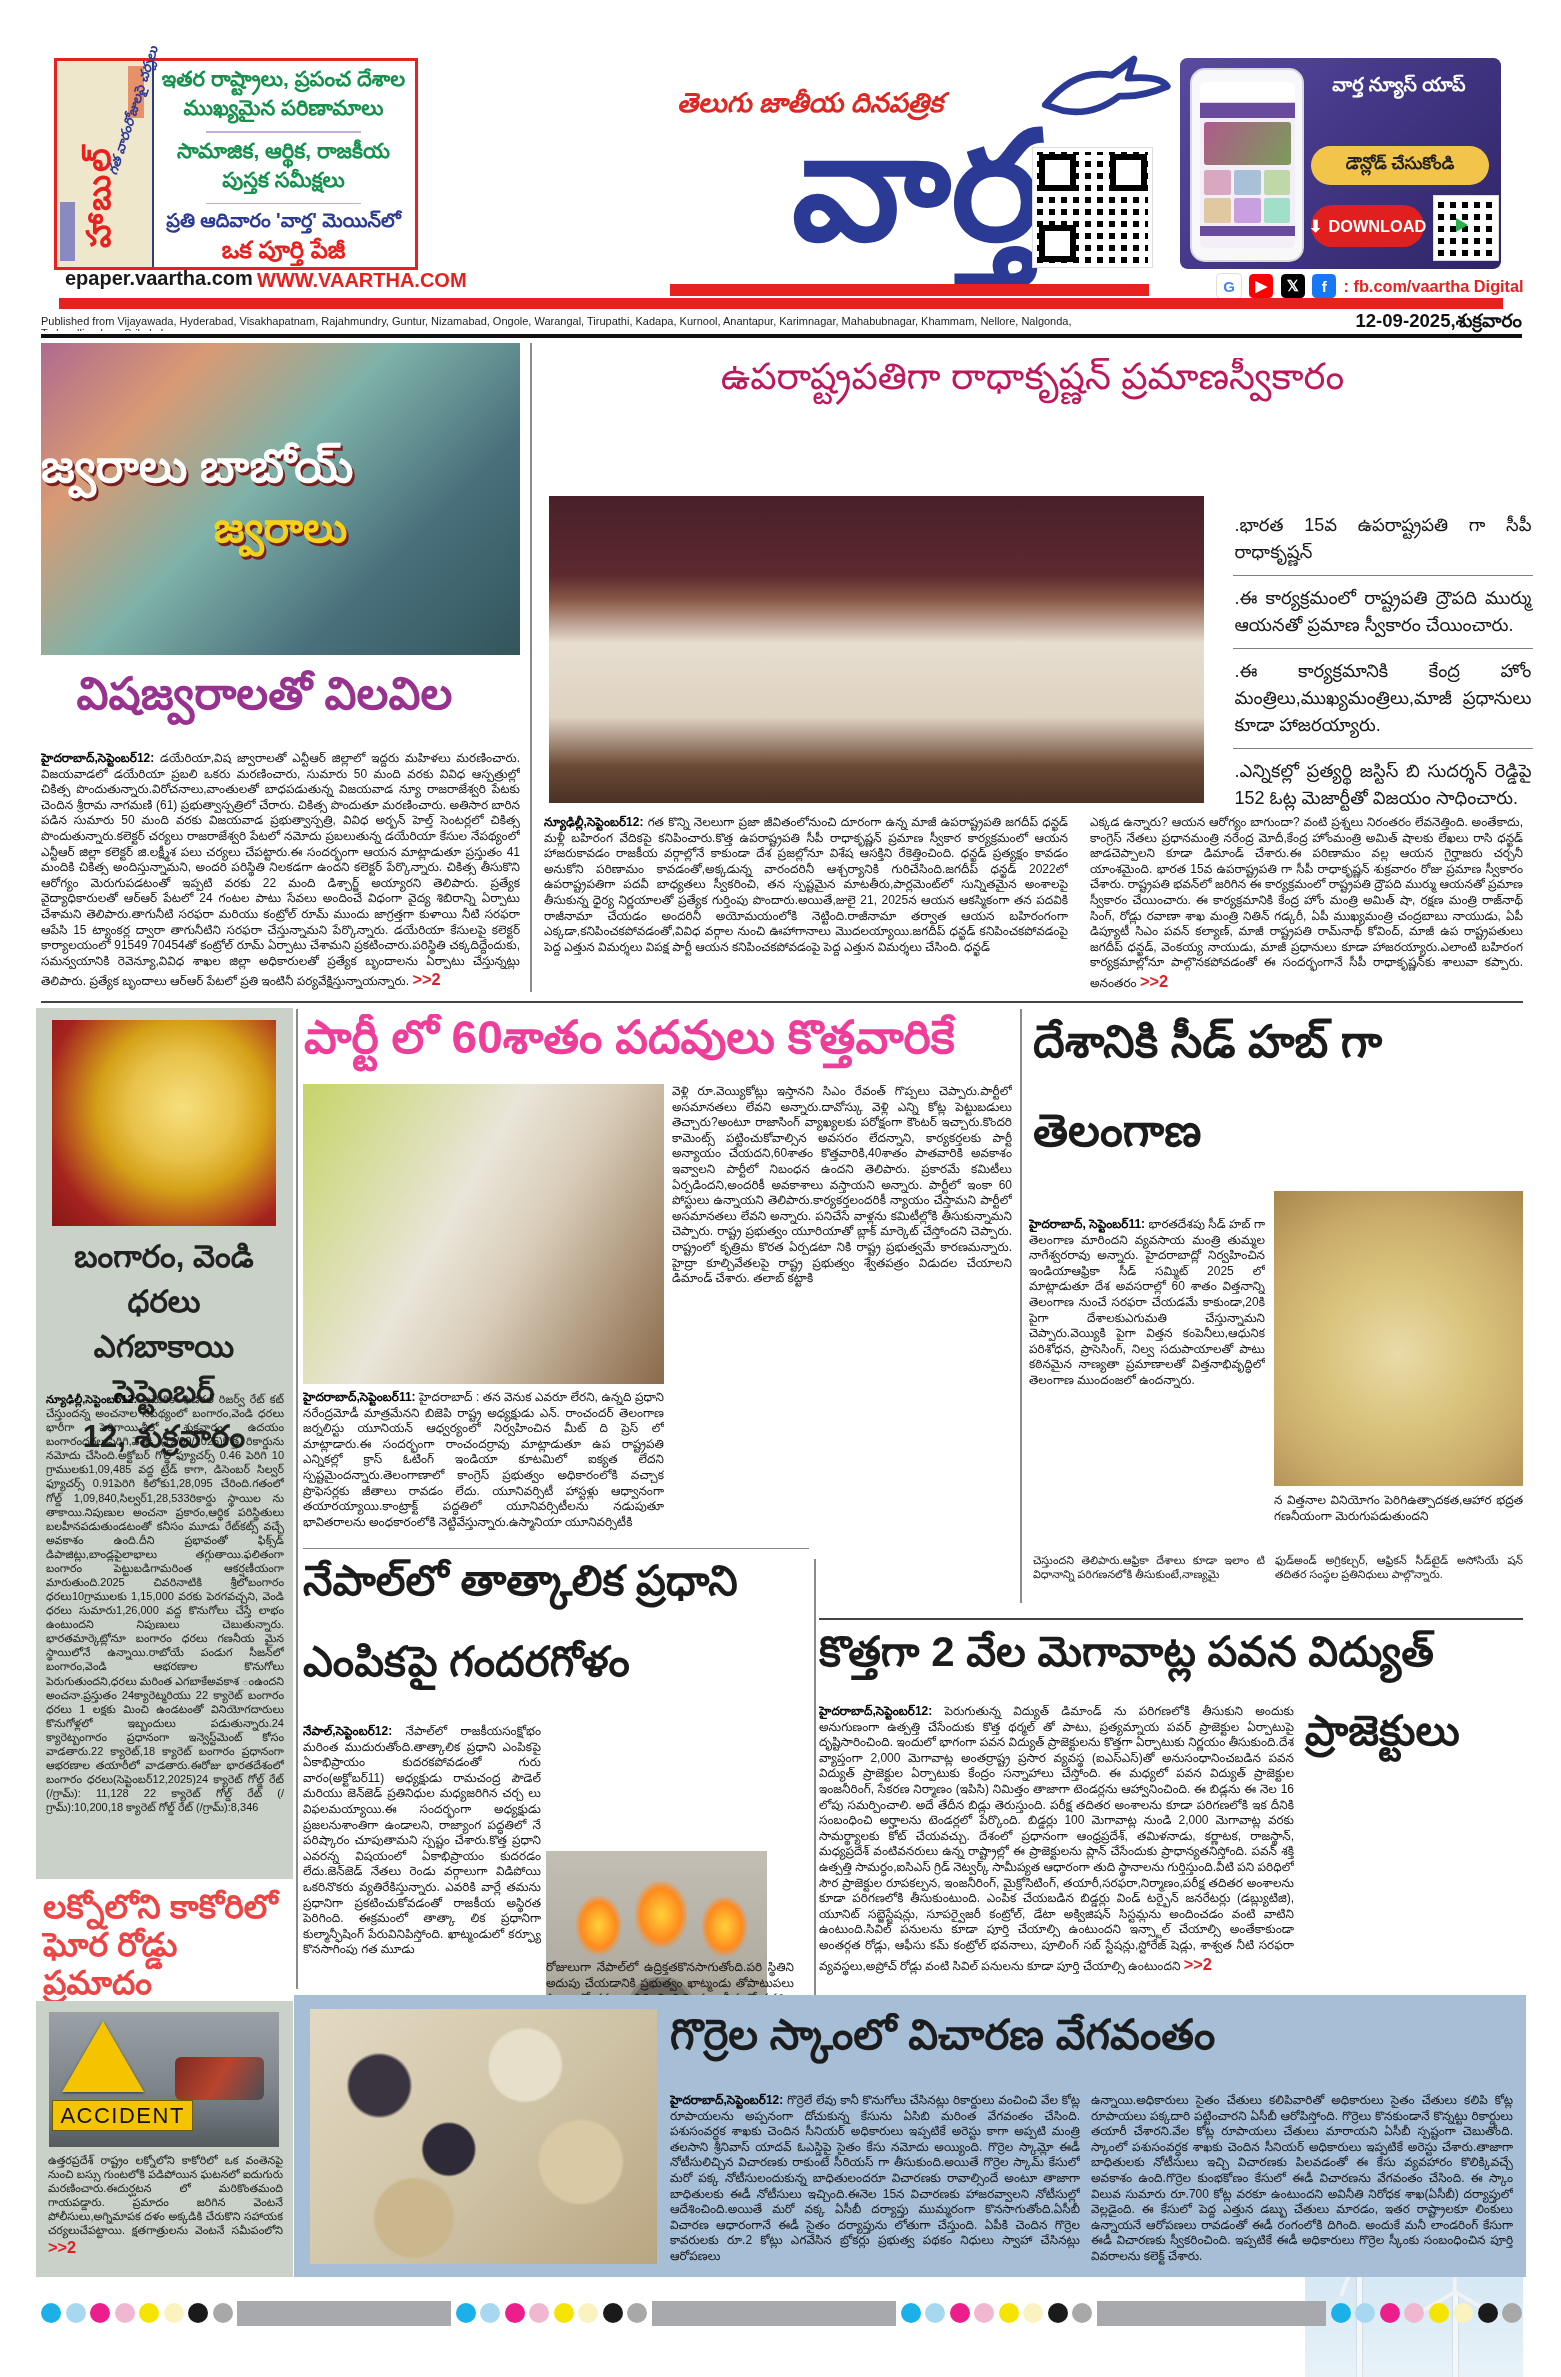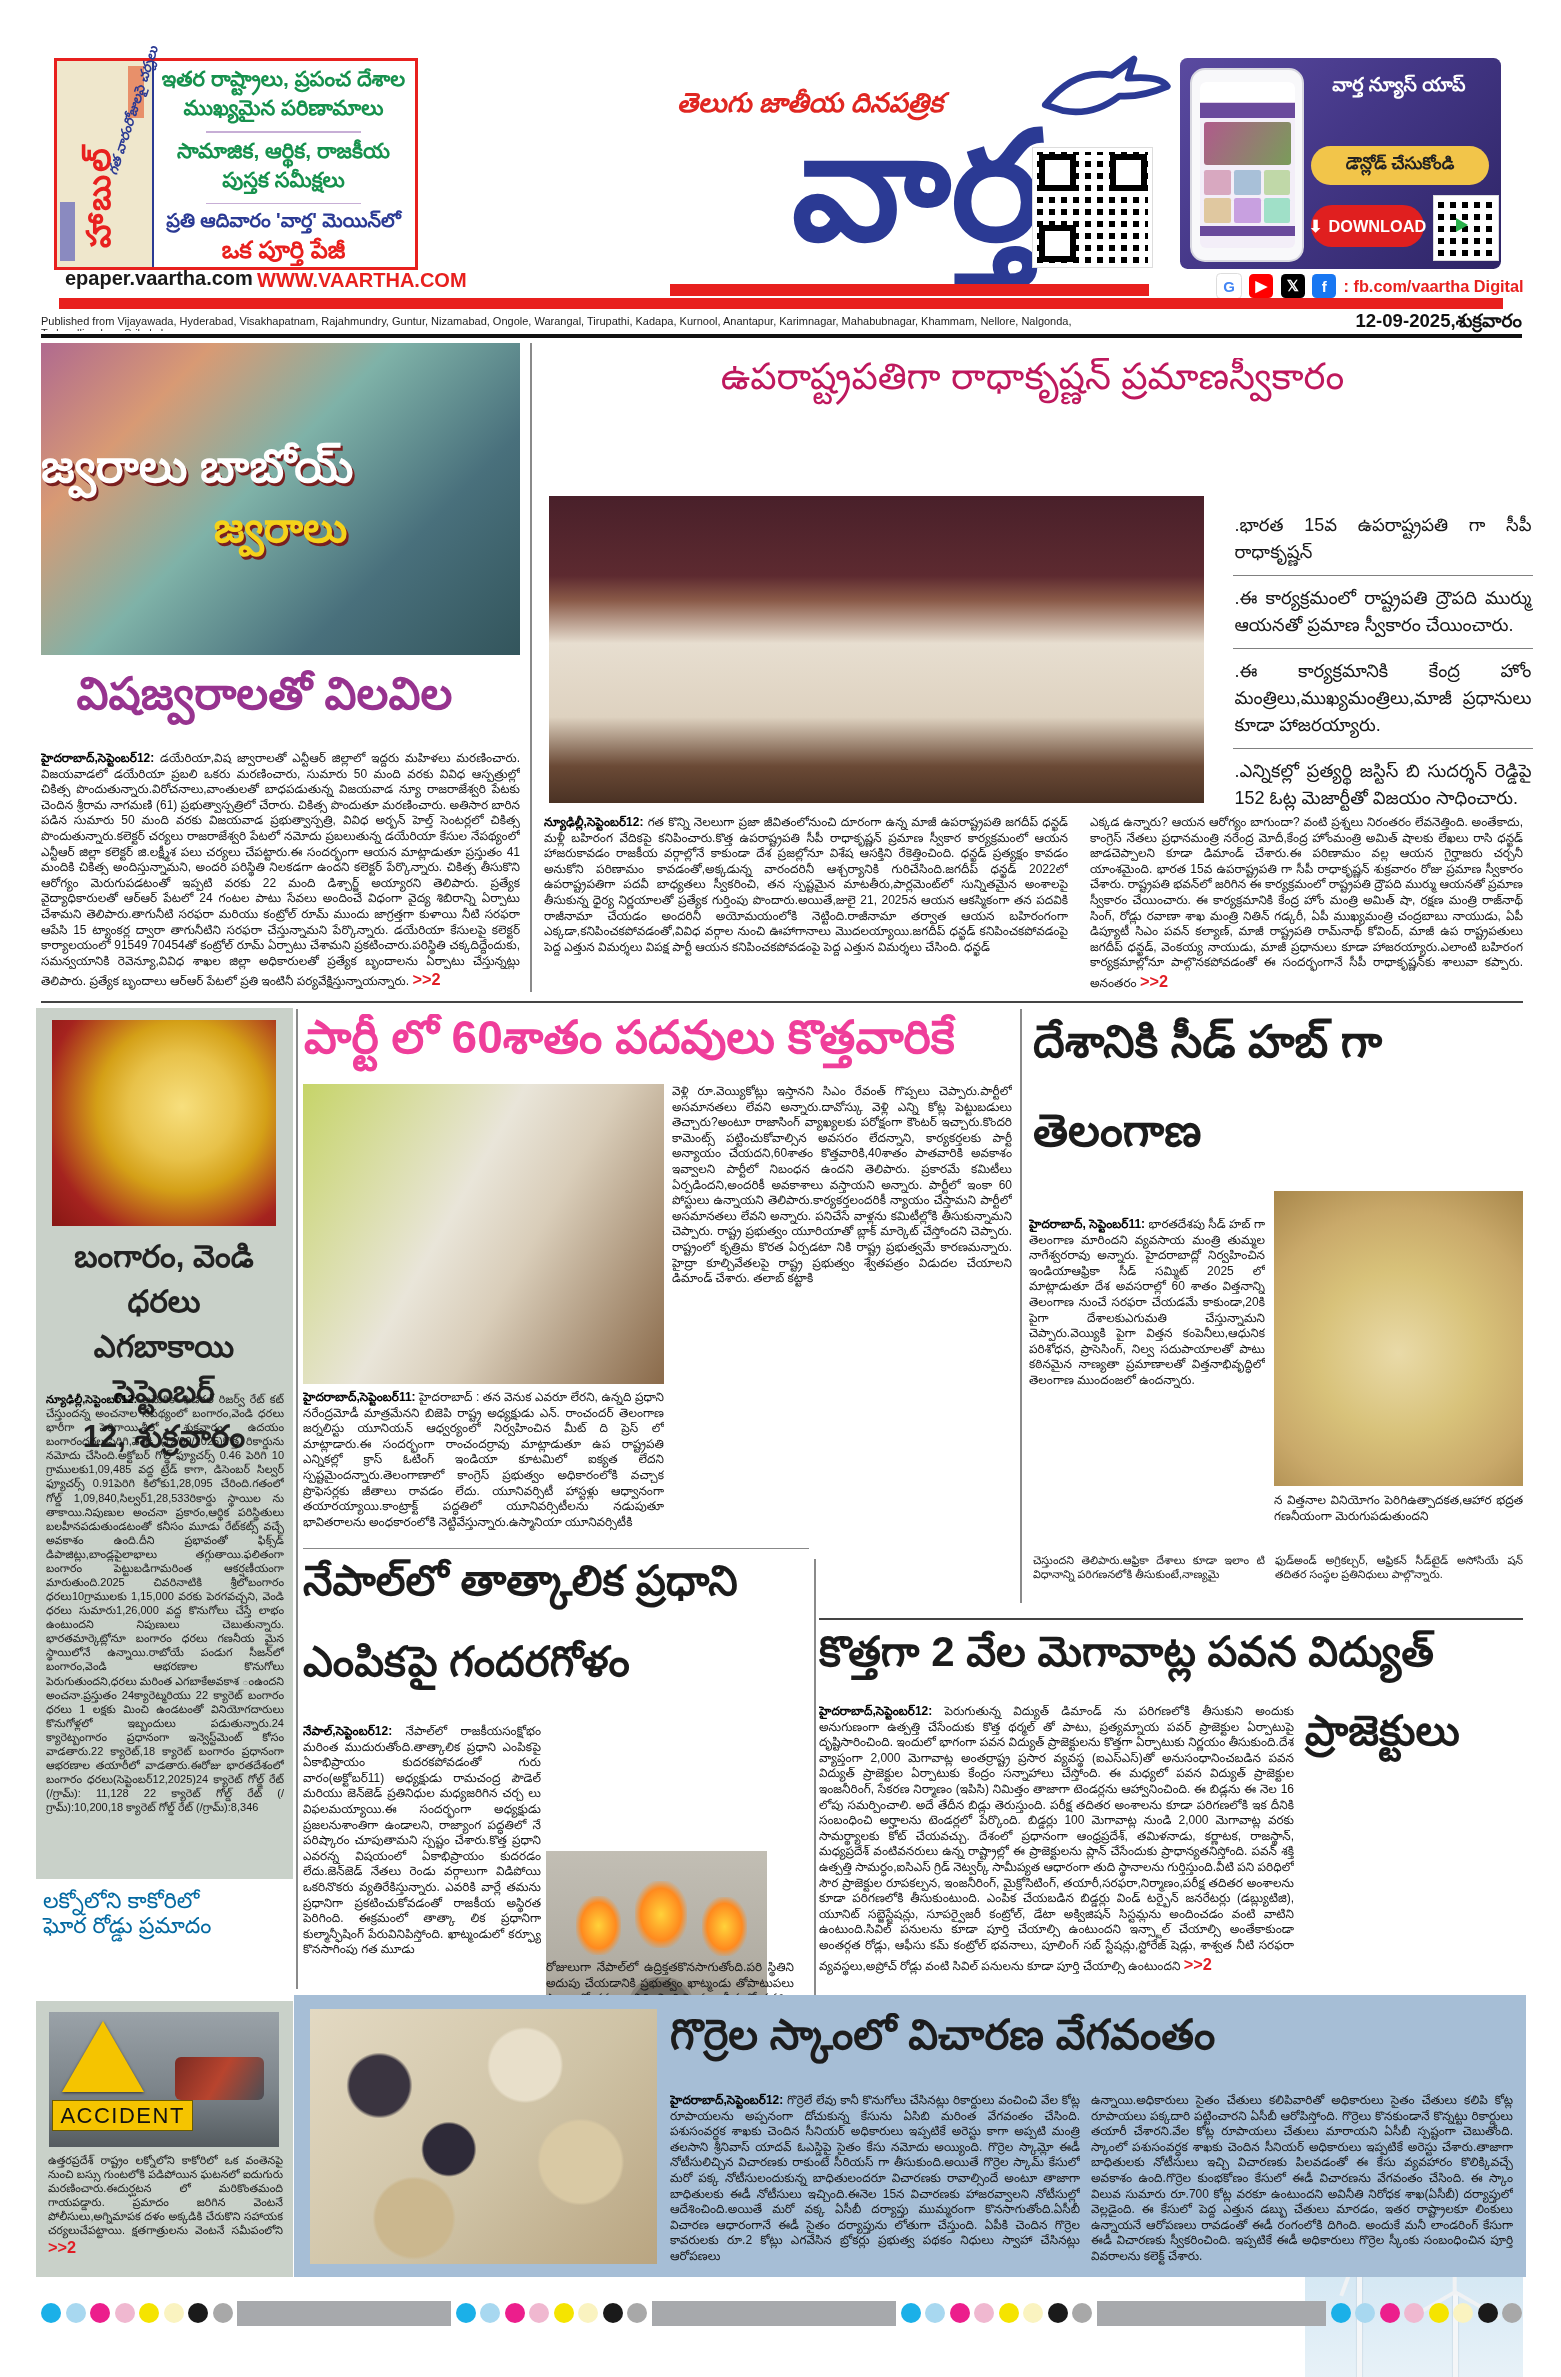--- a/index.html
+++ b/index.html
@@ -46,21 +46,21 @@
            color:#fff;font-weight:bold;font-size:15px;}
   .social-caption{color:#e8201e;font-weight:bold;font-size:16.3px;}
   .red-band{background:#e8201e;}
   .published{font-size:11px;color:#222;}
   .date-line{font-weight:bold;font-size:18.6px;color:#111;}
   
   .h-red{color:#be185d;font-weight:normal;font-size:37px;line-height:1.05;}
   .h-purple{color:#97338f;font-weight:bold;font-size:45px;line-height:1.05;}
   .h-pink{color:#ef3e9a;font-weight:bold;font-size:46px;line-height:1.0;}
   .h-black{color:#1c1c1c;font-weight:bold;font-size:42px;line-height:1.05;}
-  .h-accident{color:#0369a1;font-weight:normal;font-size:22px;line-height:1.15;}
+  .h-accident{color:#ef4444;font-weight:bold;font-size:33px;line-height:1.15;}
   .h-gold{color:#222;font-weight:bold;font-size:31px;line-height:1.45;text-align:center;}
   .fever-photo{background:linear-gradient(135deg,#b06a8f 0%,#d89a74 22%,#7fb2a8 45%,#49707c 72%,#33555c 100%);}
   .fever-t1{color:#fff;font-weight:bold;font-size:46px;text-shadow:2.2px 3px 0 #7a1f1f;text-align:left;}
   .fever-t2{color:#f5d21a;font-weight:bold;font-size:42px;text-shadow:2.2px 3px 0 #7a1f1f;text-align:center;}
   .vp-photo{background:linear-gradient(180deg,#49202a 0%,#5d2a30 26%,#8a5a48 34%,#e7ded0 48%,#ded2c0 72%,#6b4a36 88%,#4a3224 100%);}
   .gold-photo{background:radial-gradient(circle at 58% 42%,#f7df7e 0%,#e8c24a 30%,#d4a017 48%,#a5231f 78%,#871714 100%);}
   .party-photo{background:linear-gradient(120deg,#c6d468 0%,#e9e5d9 42%,#d9cdb9 60%,#8a6a4a 100%);}
   .seed-photo{background:radial-gradient(circle at 50% 55%,#e9daa8 0%,#d8c27a 40%,#c9a96a 70%,#a8874b 100%);}
   .nepal-photo{background:linear-gradient(180deg,#c2beb4 0%,#b0aca2 52%,#8a857c 78%,#6e6a62 100%);position:relative;}
   .flame{position:absolute;background:radial-gradient(ellipse at center,#ffd23a 0%,#ff8a1e 55%,rgba(255,110,20,0) 75%);}

